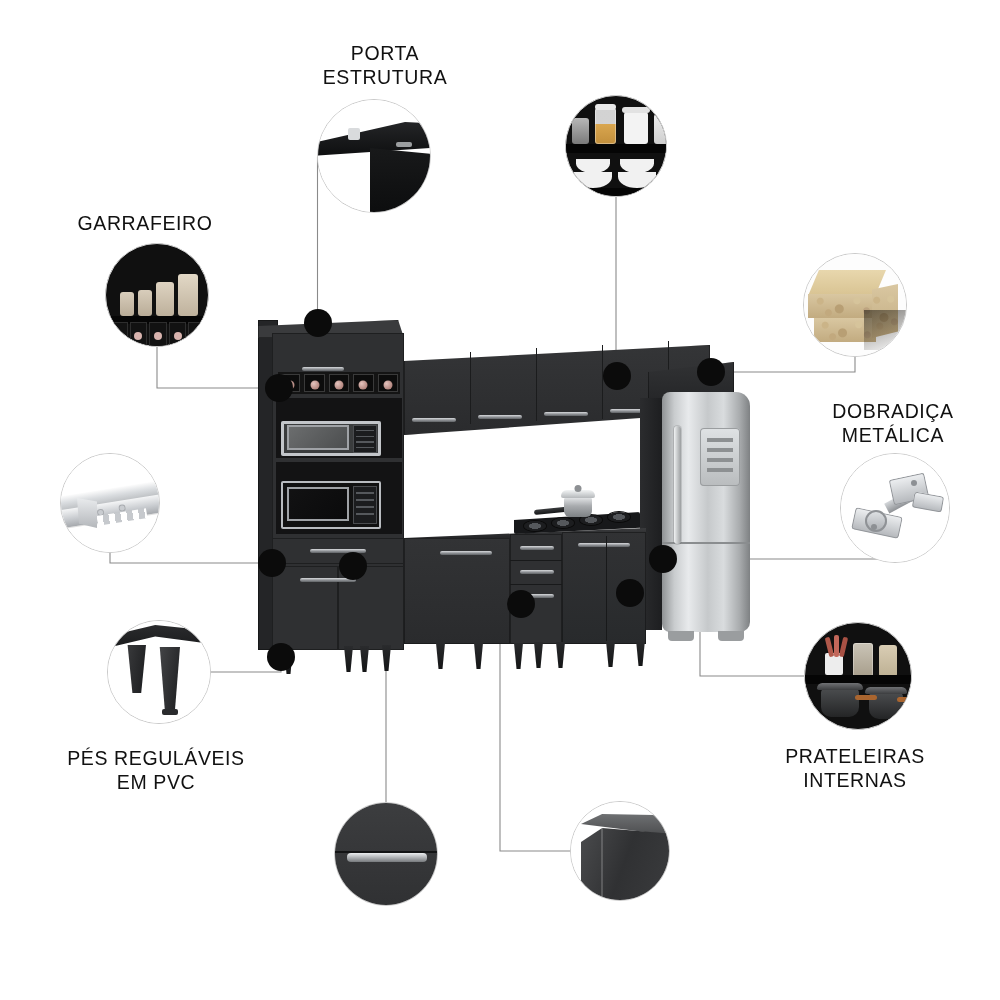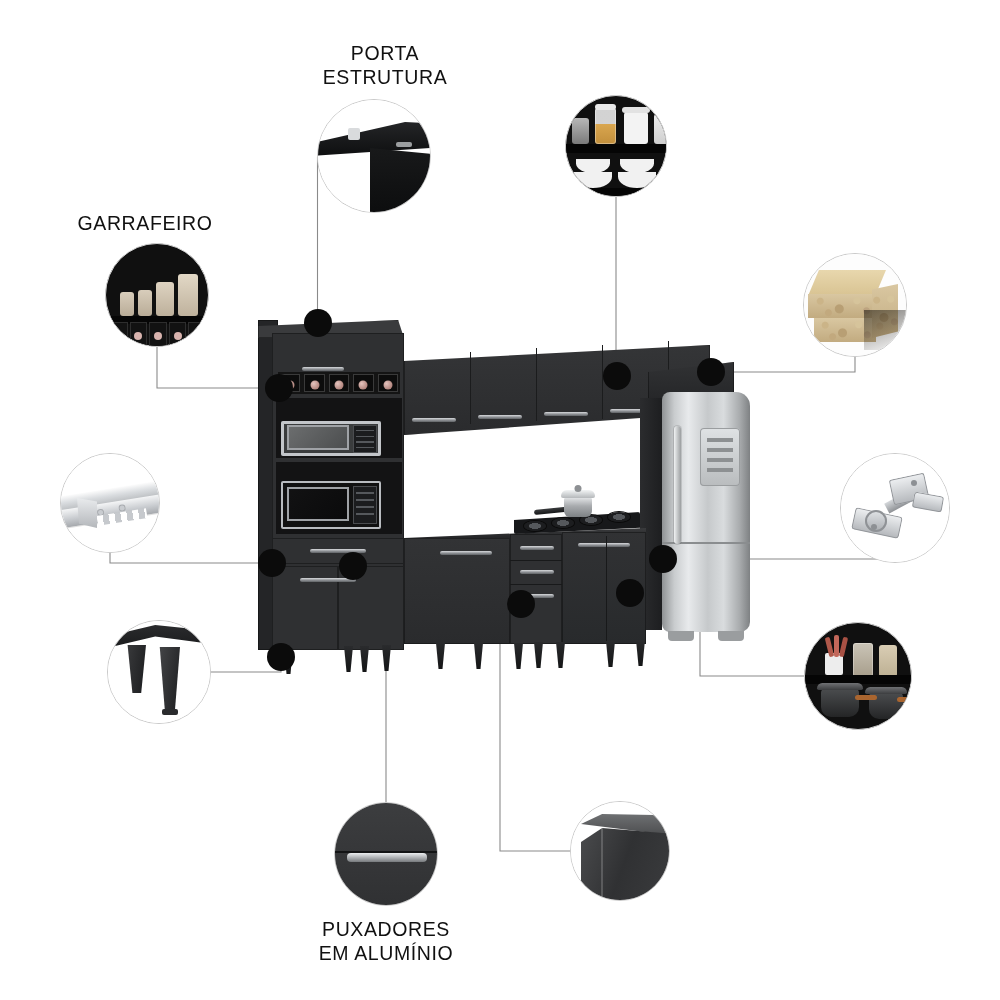--- a/index.html
+++ b/index.html
@@ -563,16 +563,20 @@
   <div class="dot" style="left:272px; top:563px;"></div>
   <div class="dot" style="left:663px; top:559px;"></div>
   <div class="dot" style="left:281px; top:657px;"></div>
   <div class="dot" style="left:630px; top:593px;"></div>
   <div class="dot" style="left:521px; top:604px;"></div>
   <div class="dot" style="left:353px; top:566px;"></div>
 
   <div class="callout-label" style="left:385px; top:42px;">PORTA
 ESTRUTURA</div>
   <div class="callout-label" style="left:145px; top:212px;">GARRAFEIRO</div>
-  <div class="callout-label" style="left:386px; top:918px;">PUXADORES
-EM ALUMÍNIO</div>
+  <div class="callout-label" style="left:893px; top:400px;">DOBRADIÇA
+METÁLICA</div>
+  <div class="callout-label" style="left:156px; top:747px;">PÉS REGULÁVEIS
+EM PVC</div>
+  <div class="callout-label" style="left:855px; top:745px;">PRATELEIRAS
+INTERNAS</div>
 
 </div>
 
 </body></html>

